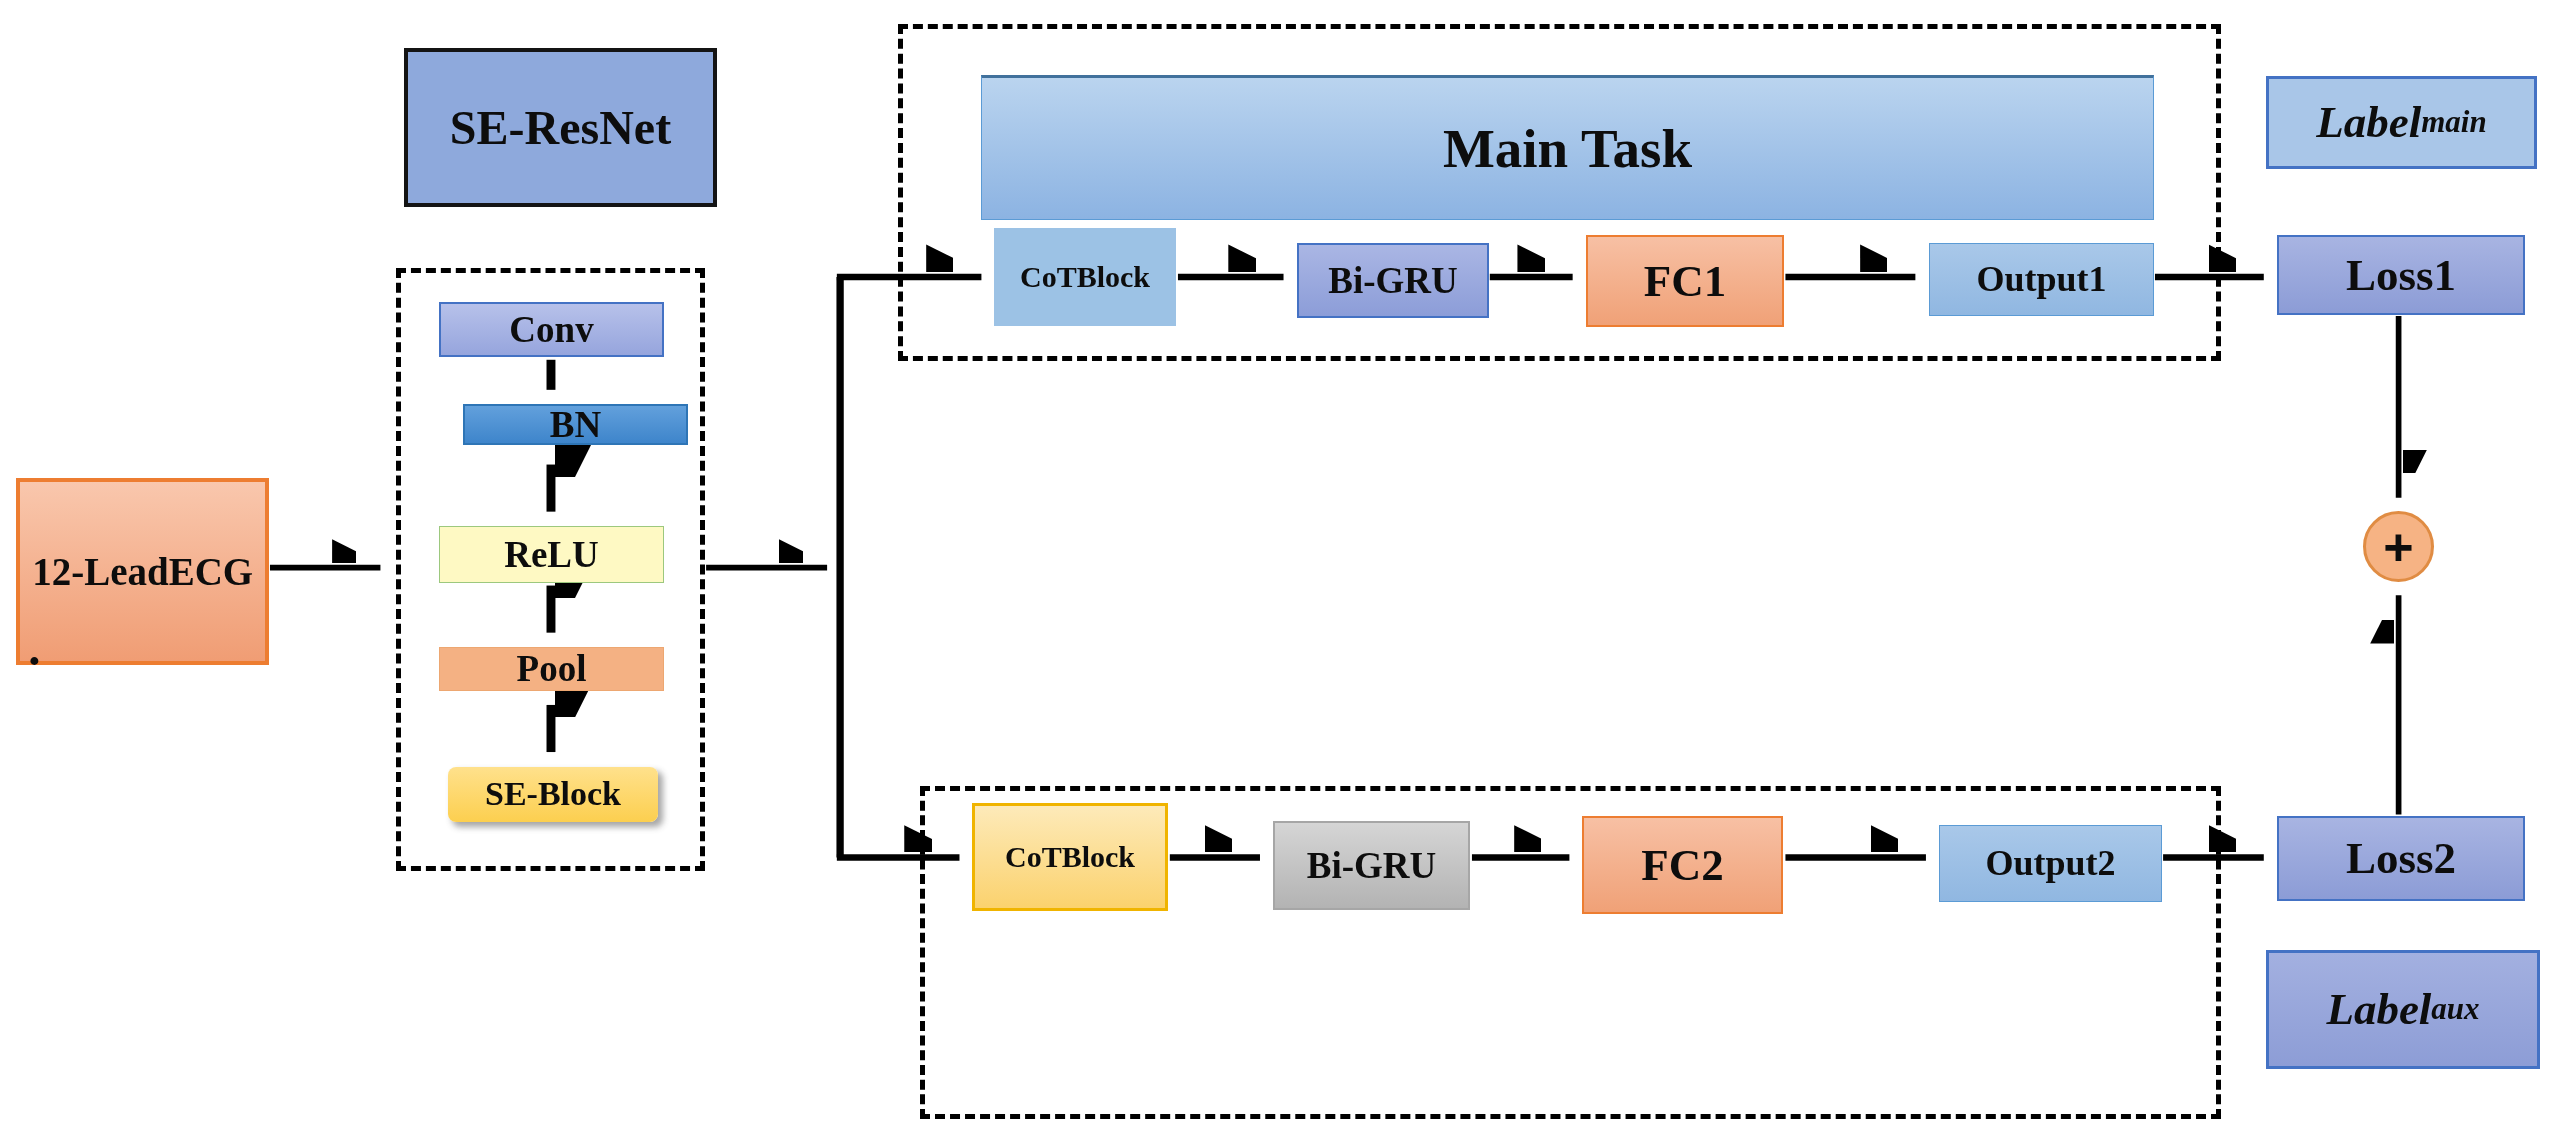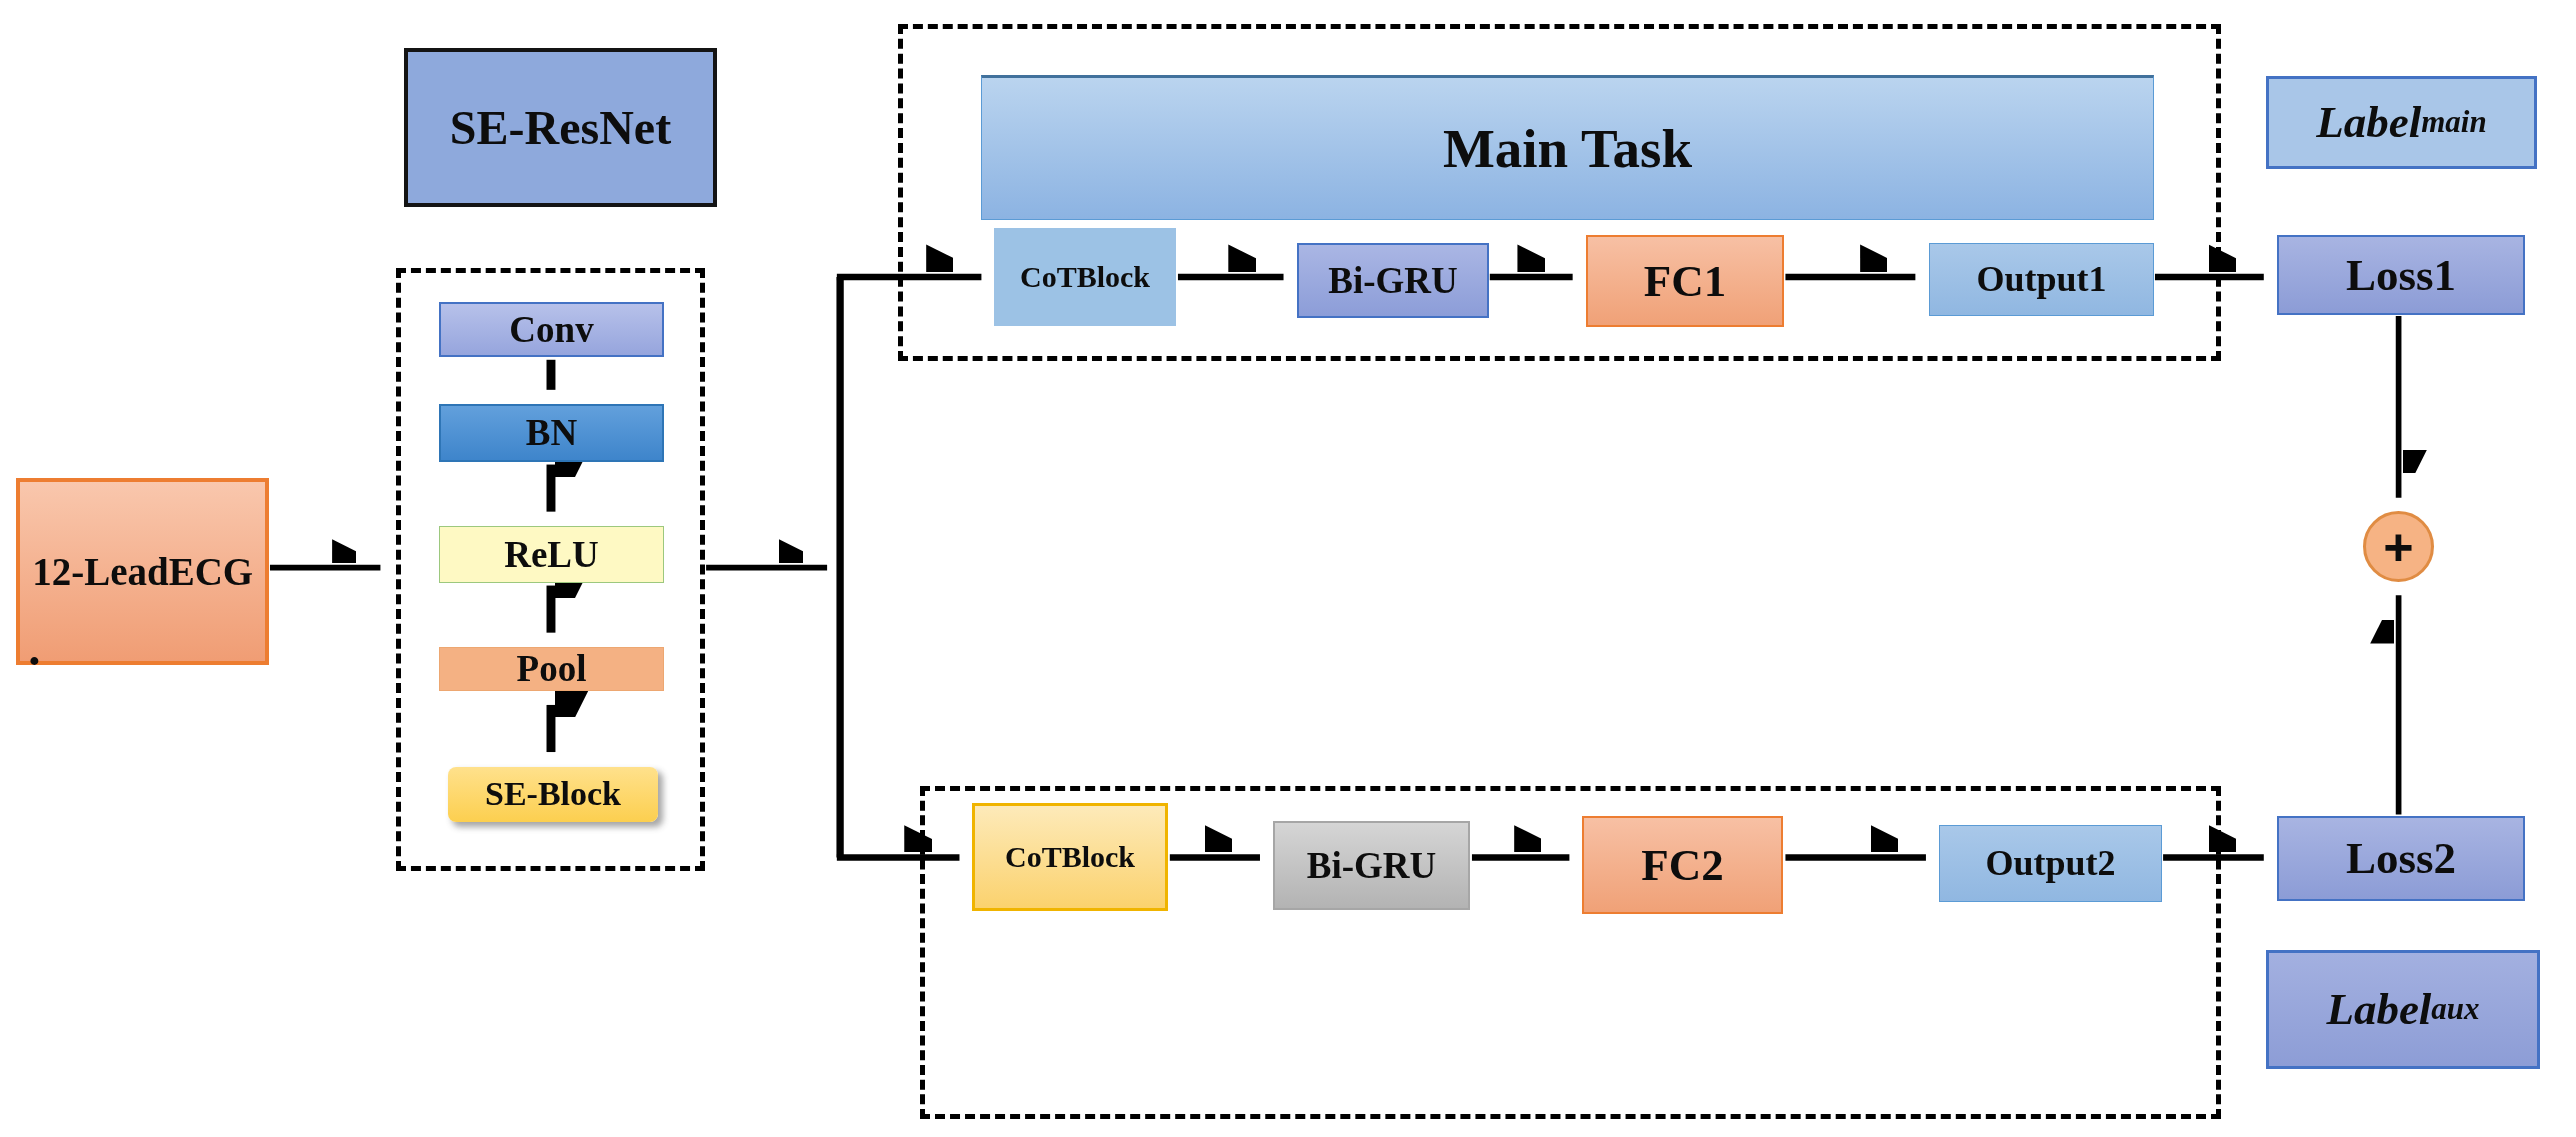--- a/index.html
+++ b/index.html
@@ -24,21 +24,21 @@
     border:4.1px solid #ed7d31;font-size:39px;}
   .stray-dot{left:18px;top:617px;width:32.5px;height:65px;font-size:49px;z-index:3;}
   
   .se-resnet{left:404px;top:48px;width:313px;height:159px;
     background:#8ea9dc;border:4.9px solid #141414;font-size:48px;}
   
   .dashed-group{position:absolute;border:5.7px dashed #000;box-sizing:border-box;z-index:1;background:transparent;}
   .backbone-group{left:396px;top:268px;width:309px;height:603px;}
   .conv{left:439px;top:302px;width:225px;height:55px;
     background:linear-gradient(180deg,#b7c1ea,#96a5dd);border:2.4px solid #4472c4;font-size:37px;}
-  .bn{left:439px;top:404px;width:225px;height:58px;
+  .bn{left:463px;top:404px;width:225px;height:41px;
     background:linear-gradient(180deg,#62a0dc,#3e85cb);border:2.4px solid #2e75b6;font-size:37px;}
   .relu{left:439px;top:526px;width:225px;height:57px;
     background:#fef9c3;border:1.6px solid #9cc87e;font-size:37px;}
   .pool{left:439px;top:647px;width:225px;height:44px;
     background:#f4b183;border:1.6px solid #eda771;font-size:37px;}
   .se-block{left:448px;top:767px;width:210px;height:55px;
     background:linear-gradient(180deg,#ffe18c,#fccf4f);
     border-radius:8.1px;box-shadow:4.1px 4.9px 6.5px rgba(60,60,60,.45);font-size:34px;}
   
   .main-group{left:898px;top:24.4px;width:1323px;height:337px;}

